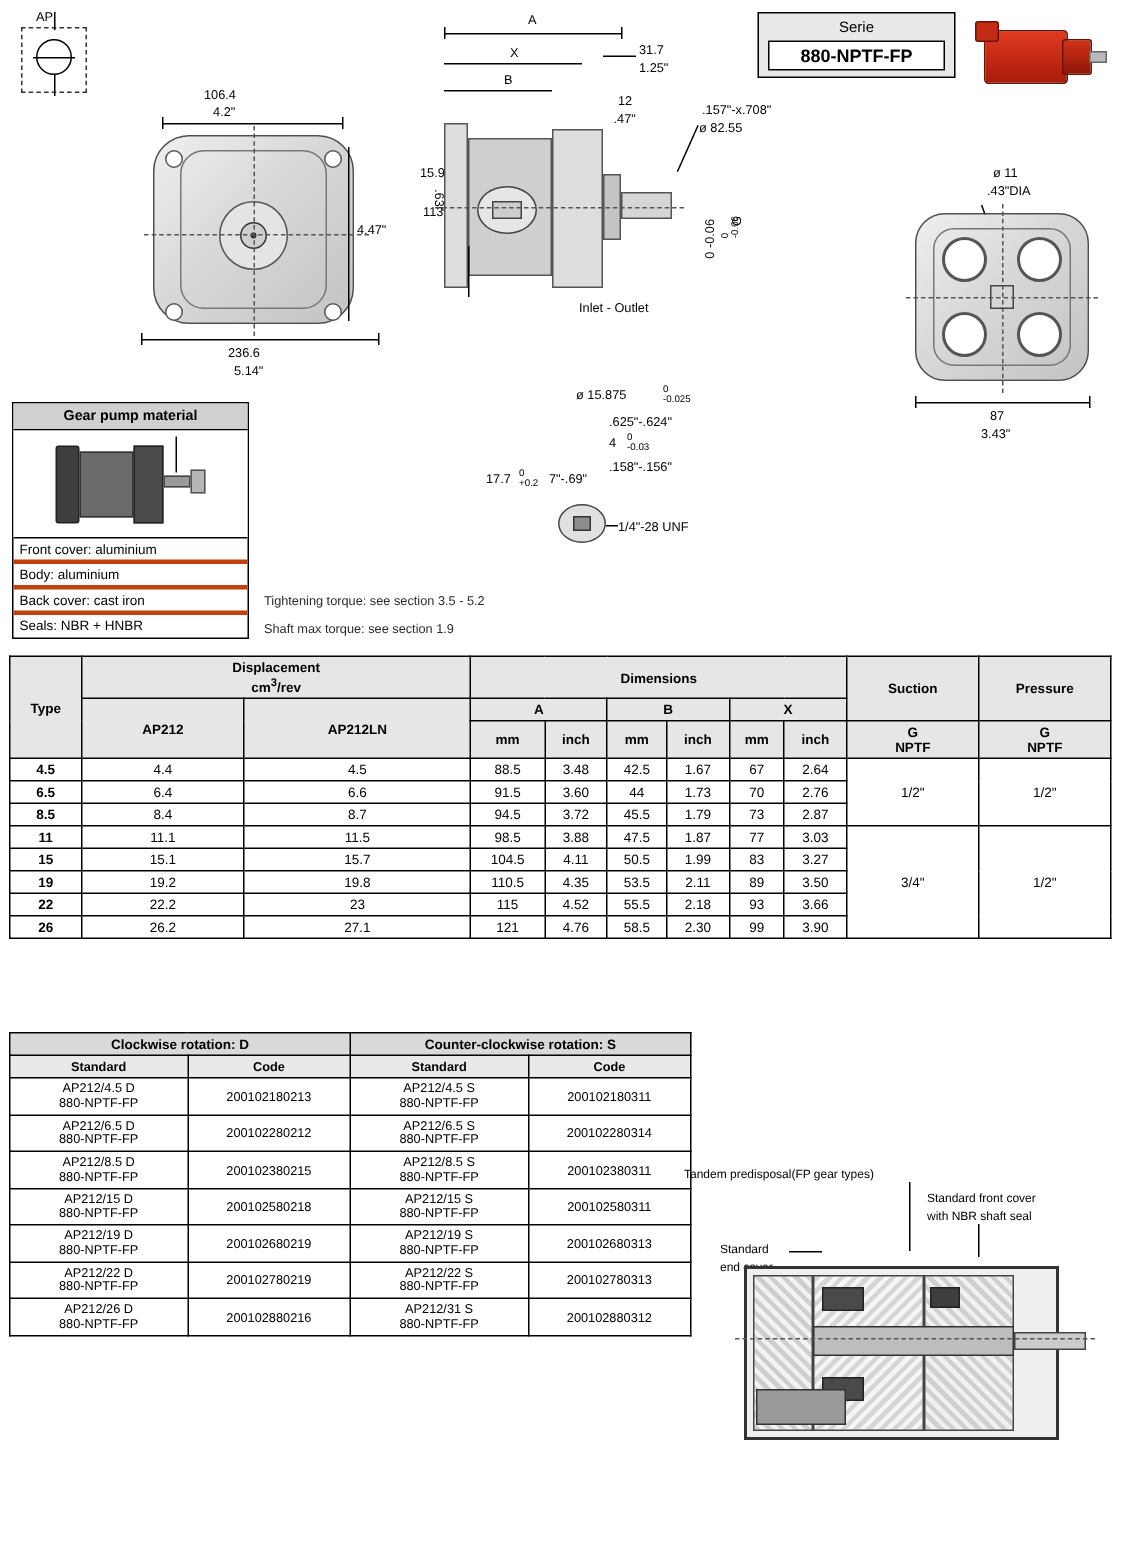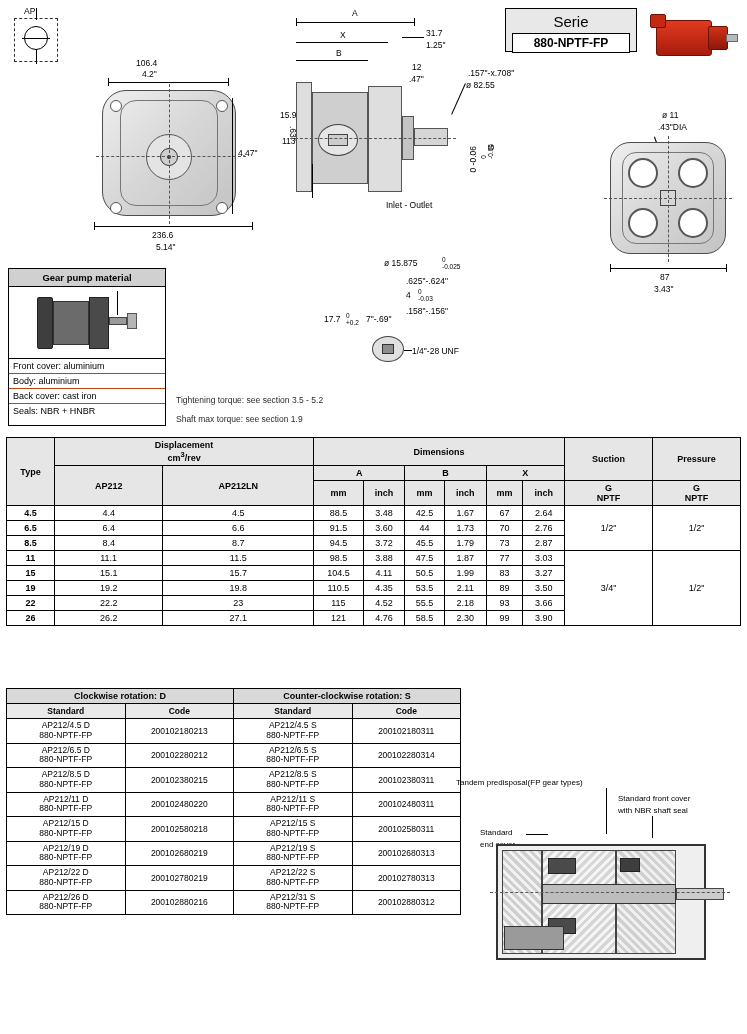--- a/index.html
+++ b/index.html
@@ -38,38 +38,38 @@
     background: linear-gradient(135deg,#efefef 0%, #d8d8d8 45%, #c3c3c3 100%);
     border:1px solid #4d4d4d;
   }
 
   
   #serie-badge {
     left:505px; top:8px; width:132px; height:44px;
     border:1px solid #000; background:#e8e8e8;
     text-align:center;
   }
-  #serie-badge .t1 { font-size:15px; margin-top:4px; }
+  #serie-badge .t1 { font-size:10px; margin-top:4px; }
   #serie-badge .t2 {
     font-size:12px; font-weight:bold; background:#ffffff;
     border:1px solid #000; margin:3px 6px 0 6px; padding:2px 0;
   }
 
   
   #pump-photo { left:648px; top:6px; width:92px; height:62px; }
 
   
   #material-box { left:8px; top:268px; width:158px; height:158px; border:1px solid #000; }
   #material-box .hdr {
     background:#d0d0d0; border-bottom:1px solid #000;
     font-weight:bold; font-size:9.5px; padding:3px 0; text-align:center;
   }
   #material-box .art { height:72px; position:relative; background:#fff; border-bottom:1px solid #000;}
   #material-box .row {
-    border-bottom:1px solid #c2410c; padding:2px 4px; font-size:9px;
+    border-bottom:3px solid #c2410c; padding:2px 4px; font-size:9px;
   }
   #material-box .row:last-child { border-bottom:none; }
 
   
   .note { font-size:8.5px; color:#2b2b2b; }
 
   
   #spec-table { left:6px; top:437px; width:735px; border-collapse:collapse; position:absolute; }
   #spec-table td, #spec-table th {
     border:1px solid #000; text-align:center; font-size:9px; padding:2px 1px;
@@ -433,32 +433,20 @@
       </td>
       <td>200102380215</td>
       <td>
         <span class="l2">AP212/8.5 S</span>
         <span class="l2">880-NPTF-FP</span>
       </td>
       <td>200102380311</td>
     </tr>
     <tr>
       <td>
-        <span class="l2">AP212/11 D</span>
-        <span class="l2">880-NPTF-FP</span>
-      </td>
-      <td>200102480220</td>
-      <td>
-        <span class="l2">AP212/11 S</span>
-        <span class="l2">880-NPTF-FP</span>
-      </td>
-      <td>200102480311</td>
-    </tr>
-    <tr>
-      <td>
         <span class="l2">AP212/15 D</span>
         <span class="l2">880-NPTF-FP</span>
       </td>
       <td>200102580218</td>
       <td>
         <span class="l2">AP212/15 S</span>
         <span class="l2">880-NPTF-FP</span>
       </td>
       <td>200102580311</td>
     </tr>

